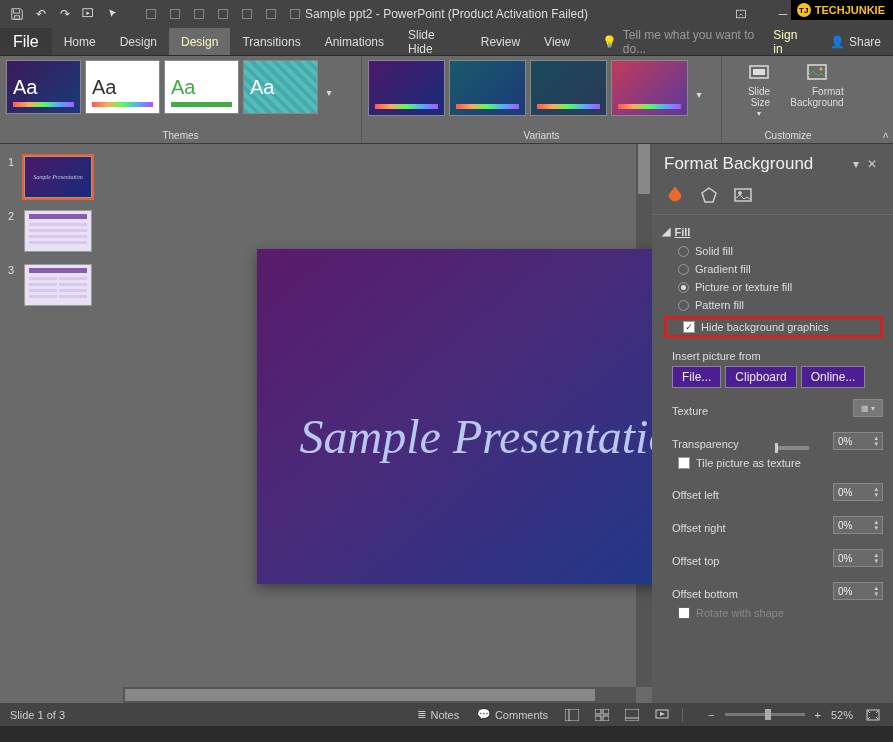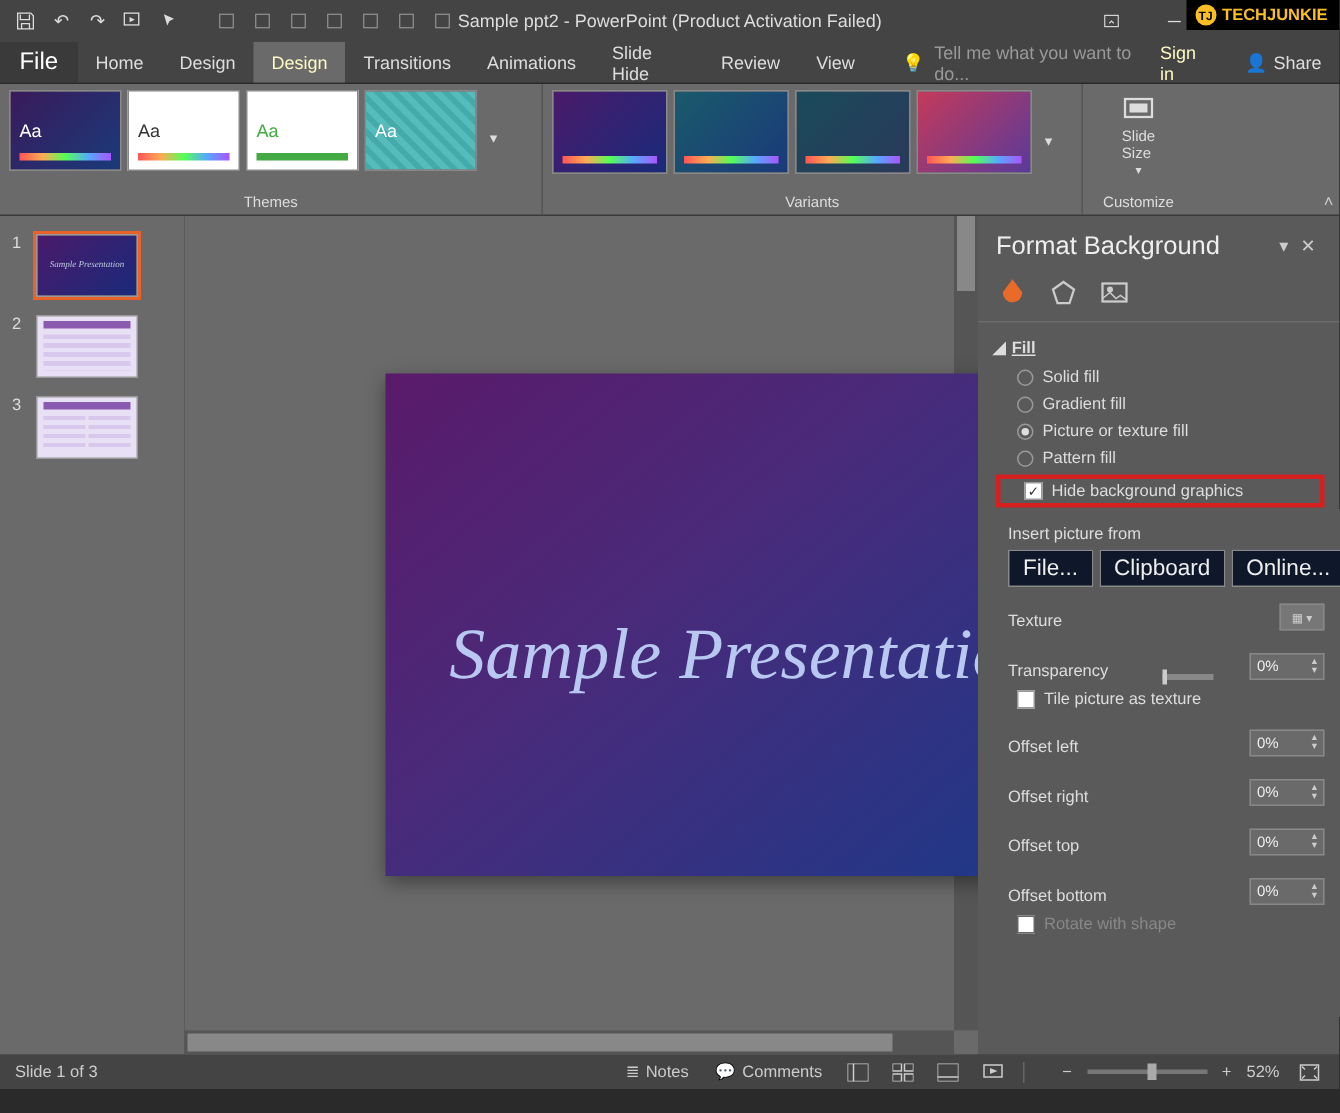--- a/index.html
+++ b/index.html
@@ -20,35 +20,35 @@
 .menu-tab.active { background: #6a6a6a; color: #fef9c3; }
 .tellme { margin-left: 20px; color: #999; font-size: 12px; display: flex; align-items: center; gap: 6px; }
 .signin { margin-left: auto; padding: 0 12px; color: #fef9c3; font-size: 12px; display: flex; align-items: center; }
 .share { padding: 0 12px; color: #ddd; font-size: 12px; display: flex; align-items: center; gap: 4px; }
 
 
 .ribbon { height: 88px; background: #6a6a6a; display: flex; border-bottom: 1px solid #3a3a3a; position: relative; }
 .ribbon-group { display: flex; flex-direction: column; padding: 4px 6px 2px 6px; border-right: 1px solid #555; }
 .ribbon-group-label { text-align: center; font-size: 10px; color: #ddd; margin-top: auto; }
 .themes-row { display: flex; gap: 4px; }
-.theme-swatch { width: 75px; height: 54px; border: 1px solid #888; background: linear-gradient(135deg,#3a1a5a,#1a3a7a); display: flex; align-items: center; justify-content: flex-start; padding-left: 6px; font-size: 12px; color: #fff; position: relative; }
+.theme-swatch { width: 75px; height: 54px; border: 1px solid #888; background: linear-gradient(135deg,#3a1a5a,#1a3a7a); display: flex; align-items: center; justify-content: flex-start; padding-left: 6px; font-size: 20px; color: #fff; position: relative; }
 .theme-swatch.white { background: #fff; color: #333; }
 .theme-swatch.green { background: #fff; color: #4a4; }
 .theme-swatch.pattern { background: repeating-linear-gradient(45deg,#4aa,#4aa 4px,#5bb 4px,#5bb 8px); color: #fff; }
 .theme-bar { position: absolute; bottom: 6px; left: 6px; right: 6px; height: 5px; background: linear-gradient(90deg,#f55,#fa5,#5f5,#5af,#a5f); }
 .variant-swatch { width: 77px; height: 56px; border: 1px solid #888; position: relative; }
 .variant-swatch .theme-bar { bottom: 6px; }
 .v1 { background: linear-gradient(135deg,#4a1a6a,#1a2a7a); }
 .v2 { background: linear-gradient(135deg,#1a5a6a,#1a3a7a); }
 .v3 { background: linear-gradient(135deg,#1a4a5a,#2a3a5a); }
 .v4 { background: linear-gradient(135deg,#c43a5a,#5a3a9a); }
 .ribbon-chevron { width: 14px; display: flex; align-items: flex-end; justify-content: center; padding-bottom: 16px; font-size: 10px; color: #ddd; }
 .customize-group { display: flex; gap: 8px; padding: 4px 10px 2px; flex-direction: column; }
 .customize-items { display: flex; gap: 4px; }
-.cust-btn { width: 54px; display: flex; flex-direction: column; align-items: center; gap: 2px; color: #ddd; font-size: 10px; text-align: left; line-height: 1.1; }
+.cust-btn { width: 54px; display: flex; flex-direction: column; align-items: center; gap: 2px; color: #ddd; font-size: 10px; text-align: right; line-height: 1.1; }
 .cust-btn svg { width: 24px; height: 24px; }
 .collapse-chevron { position: absolute; right: 4px; bottom: 2px; color: #ccc; font-size: 11px; }
 
 
 .body { display: flex; height: 559px; }
 .thumbnails { width: 123px; background: #6a6a6a; padding: 12px 8px; overflow: hidden; }
 .thumb-row { display: flex; align-items: flex-start; gap: 6px; margin-bottom: 12px; }
 .thumb-num { width: 10px; color: #ddd; font-size: 11px; }
 .thumb { width: 68px; height: 42px; border: 1px solid #999; position: relative; }
 .thumb.selected { outline: 2px solid #e8622a; }
@@ -81,21 +81,21 @@
 .pane-body { flex:1; padding: 6px 10px; overflow:auto; font-size: 11px; color: #ddd; }
 .sect-head { display:flex; align-items:center; gap:4px; font-weight:bold; padding: 4px 0; }
 .radio-row, .check-row { display:flex; align-items:center; gap: 6px; padding: 3px 0 3px 16px; }
 .radio { width:11px; height:11px; border:1px solid #999; border-radius:50%; display:flex; align-items:center; justify-content:center; }
 .radio.checked::after { content:""; width:5px; height:5px; background:#ddd; border-radius:50%; }
 .checkbox { width:12px; height:12px; border:1px solid #999; background:#fff; display:flex; align-items:center; justify-content:center; font-size:9px; color:#333; }
 .checkbox.checked::after { content:"✓"; }
 .highlight-box { border: 3px solid #d62020; padding: 2px 16px; margin: 2px 0 6px 2px; display:flex; align-items:center; gap:6px; }
 .sub-label { padding: 6px 0 4px 10px; }
 .btn-row { display:flex; gap:4px; padding-left: 10px; }
-.pbtn { border:1px solid #888; background:#0f172a; color:#eee; font-size:15px; padding: 3px 9px; }
+.pbtn { border:1px solid #888; background:#4c1d95; color:#eee; font-size:12px; padding: 3px 9px; }
 .prop-row { display:flex; align-items:flex-end; padding: 11px 0 4px 10px; gap: 24px; }
 .prop-row .lbl { flex:1; }
 .slider { flex:0 0 34px; height: 4px; background:#888; position:relative; }
 .slider::after { content:""; position:absolute; left:0; top:-3px; width:3px; height:10px; background:#ccc; }
 .spin { width: 50px; height: 18px; border:1px solid #888; background:#6a6a6a; color:#eee; font-size:10px; display:flex; align-items:center; padding: 0 4px; justify-content:space-between; }
 .spin-arrows { font-size:7px; line-height:0.85; color:#ccc; display:flex; flex-direction:column; }
 .texture-dd { width: 30px; height: 18px; border:1px solid #888; background:#777; display:flex; align-items:center; justify-content:center; font-size:8px; color:#ccc; }
 .disabled { color: #888; }
 .pane-footer { padding: 8px 10px 10px; border-top:1px solid #6a6a6a; display:flex; gap:6px; }
 .pane-footer .pbtn { flex:1; text-align:center; }
@@ -259,20 +259,29 @@
     <div class="customize-items">
       <div class="cust-btn">
         <svg viewBox="0 0 24 24">
             <rect x="3" y="6" width="18" height="12" fill="none" stroke="#ddd" stroke-width="1.5"></rect>
             <rect x="6" y="9" width="12" height="6" fill="#ddd"></rect>
           </svg>
         <span style="white-space:pre-line">Slide
 Size</span>
         <span style="font-size:8px">▾</span>
       </div>
+      <div class="cust-btn">
+        <svg viewBox="0 0 24 24">
+            <rect x="3" y="5" width="18" height="14" fill="none" stroke="#ddd" stroke-width="1.5"></rect>
+            <circle cx="16" cy="9" r="1.5" fill="#fa5"></circle>
+            <path d="M3 16l5-5 5 5 3-3 5 5" fill="none" stroke="#5a5"></path>
+          </svg>
+        <span style="white-space:pre-line">Format
+Background</span>
+      </div>
     </div>
     <div class="ribbon-group-label">Customize</div>
   </div>
   <div class="collapse-chevron">˄</div>
 </div>
 
 <div class="body">
   <div class="thumbnails">
     <div class="thumb-row">
       <div class="thumb-num">1</div>

